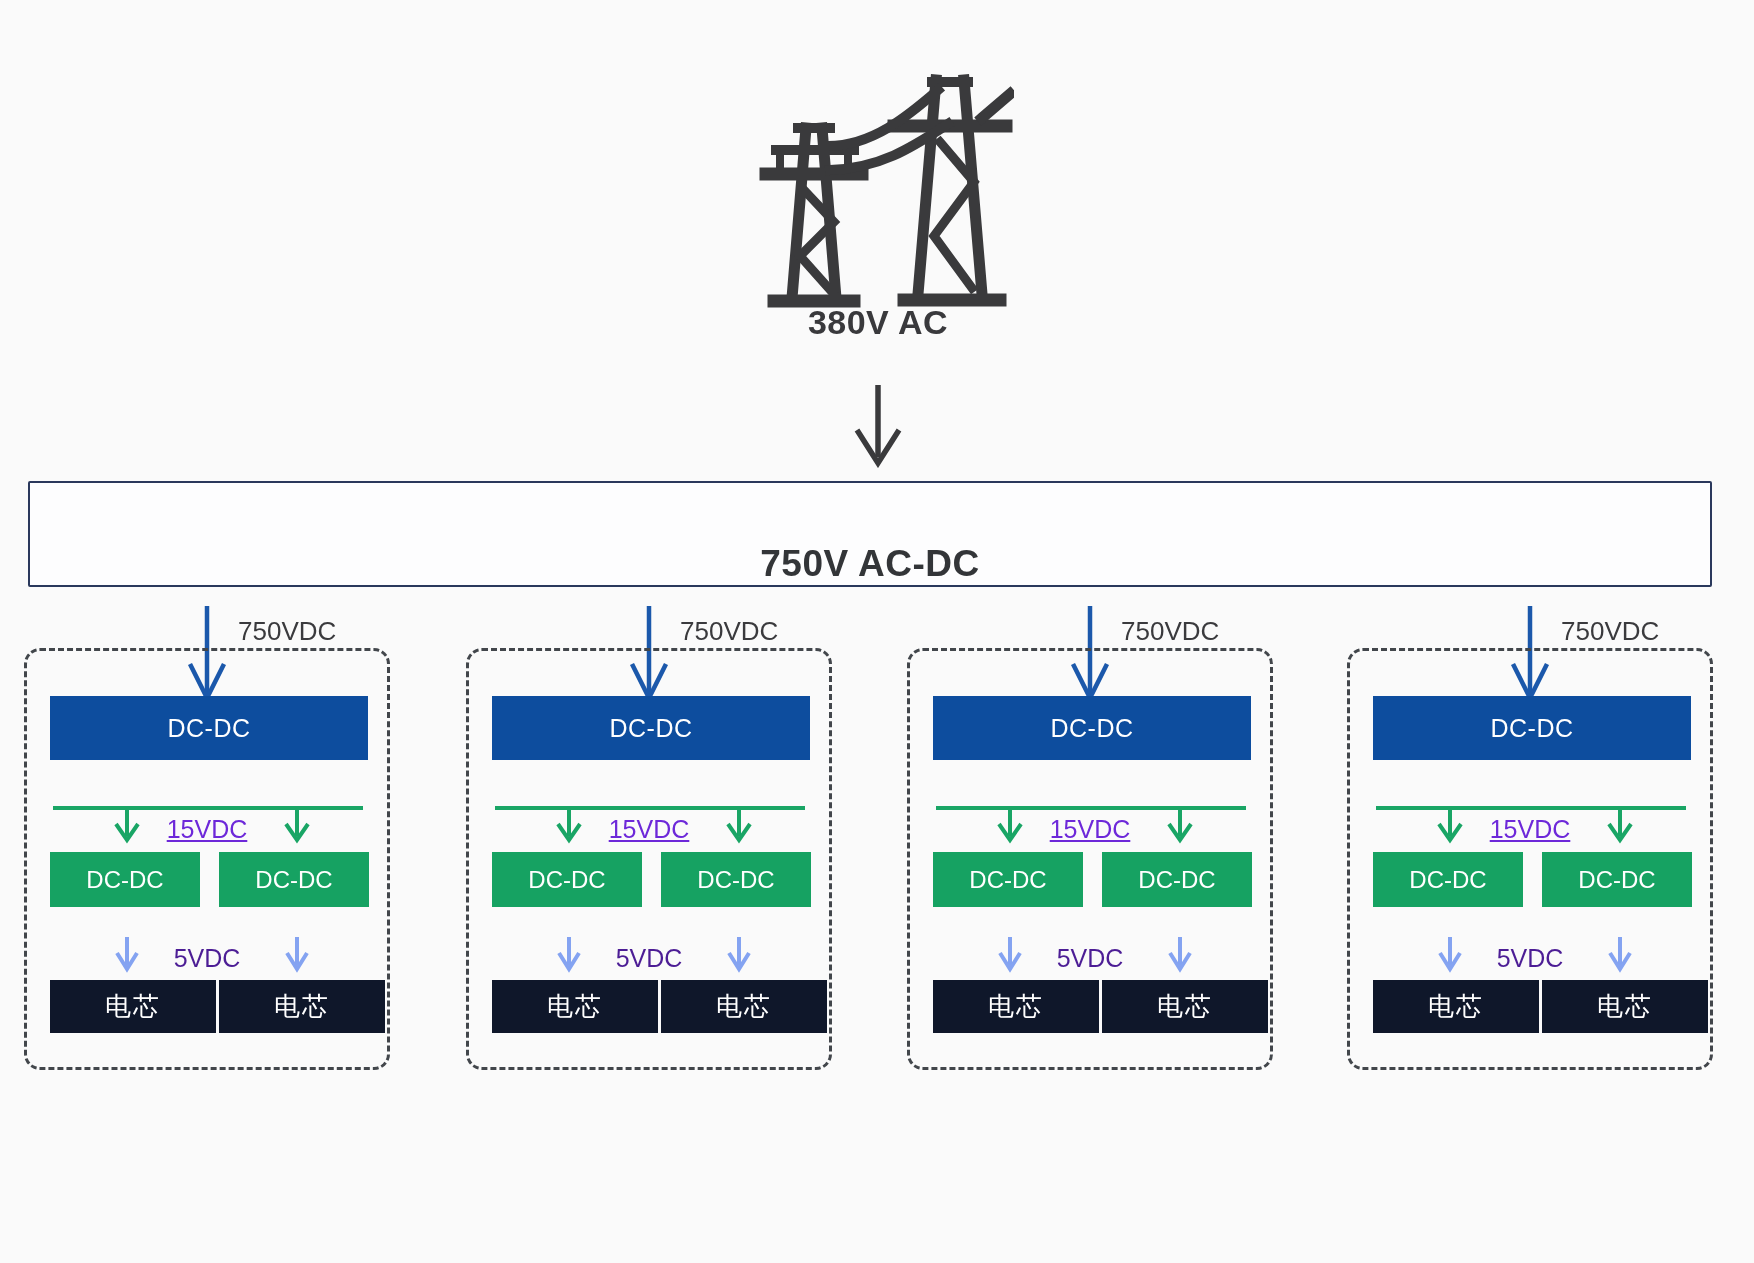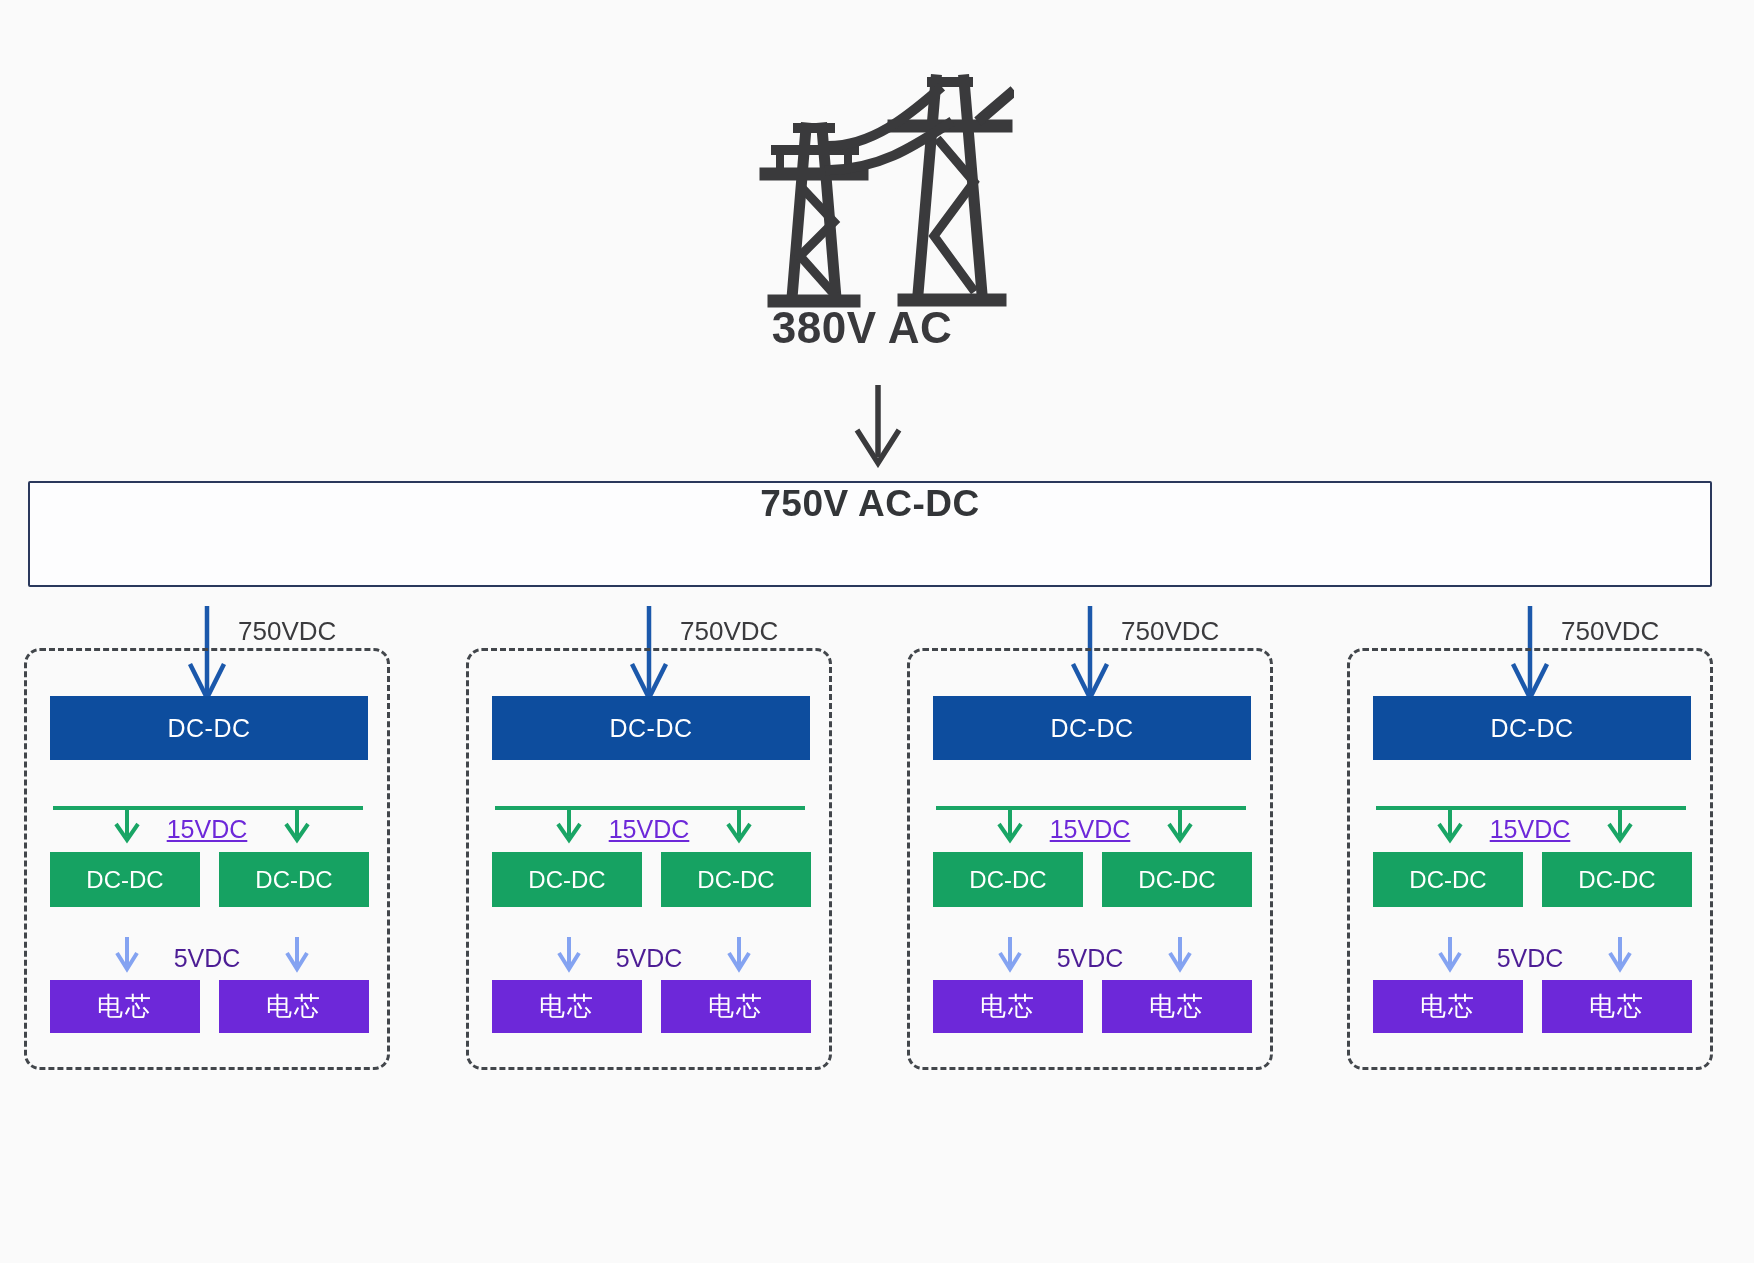--- a/index.html
+++ b/index.html
@@ -9,30 +9,30 @@
   }
   .canvas{
     position:relative;
     width:1754px;height:1263px;
     background:#fafafa;
     overflow:hidden;
   }
   
   .tower-svg{position:absolute;left:742px;top:50px;}
   .source-label{
-    position:absolute;left:724px;top:303px;width:276px;
-    text-align:center;font-size:44px;font-weight:700;color:#39393c;
+    position:absolute;left:740px;top:303px;width:276px;
+    text-align:center;font-size:34px;font-weight:700;color:#39393c;
     letter-spacing:0.5px;
   }
   .main-arrow{position:absolute;left:851px;top:384px;}
   
   .converter{
     position:absolute;left:28px;top:481px;width:1680px;height:102px;
     background:#fdfdfe;border:2px solid #2a385c;border-radius:2px;
-    display:flex;align-items:flex-start;justify-content:center;
+    display:flex;align-items:flex-end;justify-content:center;
   }
   .converter .label{
     font-size:37px;font-weight:700;color:#333538;letter-spacing:0.5px;
   }
   
   .module{position:absolute;top:596px;width:366px;height:500px;}
   .m0{left:24px}.m1{left:466px}.m2{left:907px}.m3{left:1347px}
   .in-arrow{position:absolute;left:159px;top:10px;}
   .in-label{
     position:absolute;left:214px;top:20px;
@@ -64,22 +64,22 @@
     display:flex;align-items:center;justify-content:center;
   }
   .gb1{left:23px}.gb2{left:192px}
   .lb-arrow{position:absolute;top:284px;}
   .la1{left:84px}.la2{left:254px}
   .low-label{
     position:absolute;left:0;top:292px;width:100%;
     text-align:center;font-size:25px;line-height:30px;color:#4c1d95;
   }
   .cell{
-    position:absolute;top:329px;width:150px;height:53px;
-    background:#6d28d9;color:#ffffff;font-size:26px;
+    position:absolute;top:329px;width:166px;height:53px;
+    background:#0f172a;color:#ffffff;font-size:26px;
     display:flex;align-items:center;justify-content:center;
     letter-spacing:2px;
   }
   .c1{left:23px}.c2{left:192px}
 </style>
 </head>
 <body>
 
 <div class="canvas">
 

